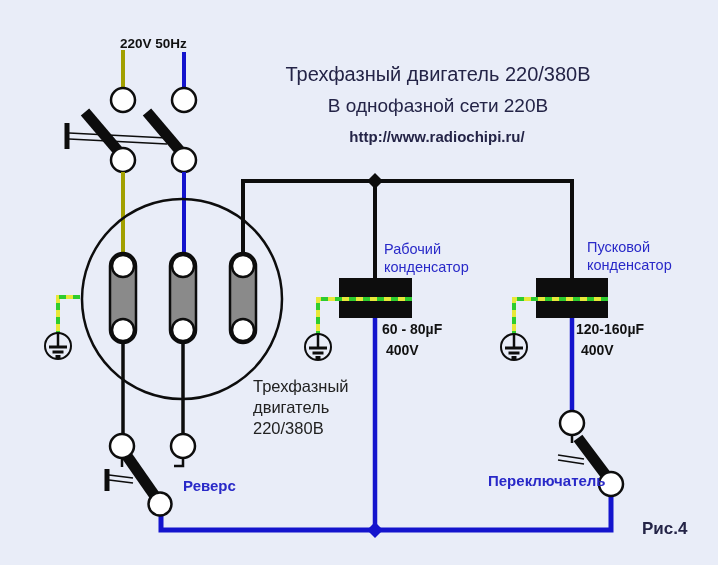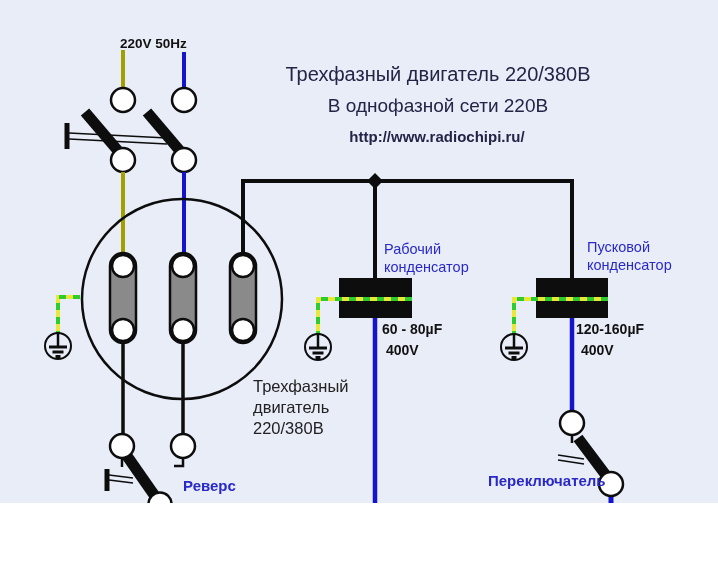--- a/index.html
+++ b/index.html
@@ -1,18 +1,18 @@
 <!DOCTYPE html>
 <html><head>
 <meta charset="utf-8">
 <style>
   html,body{margin:0;padding:0;}
   body{width:718px;height:565px;background:#ffffff;}
   .stage{
-    position:relative;width:718px;height:503px;background:#e9edf8;
+    position:relative;width:718px;height:565px;background:#e9edf8;
     font-family:"Liberation Sans",sans-serif;overflow:hidden;
   }
   svg{display:block;}
   text{font-family:"Liberation Sans",sans-serif;}
   .t-supply{font-size:13.5px;font-weight:bold;fill:#111111;}
   .t-title1{font-size:20px;font-weight:500;fill:#242447;}
   .t-title2{font-size:19px;font-weight:500;fill:#242447;}
   .t-url{font-size:15px;font-weight:600;fill:#242447;}
   .t-cap-label{font-size:14.5px;fill:#2929c8;}
   .t-cap-val{font-size:14px;font-weight:bold;fill:#111111;}

